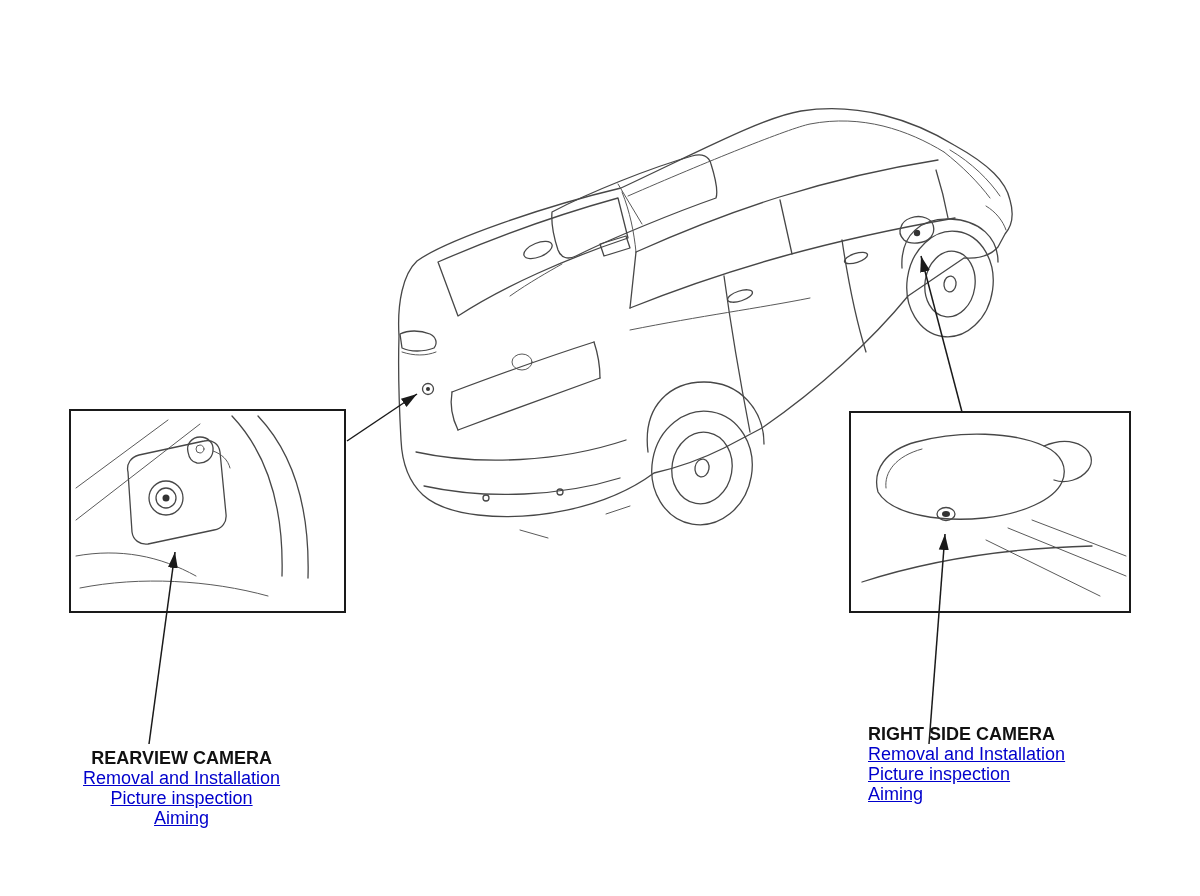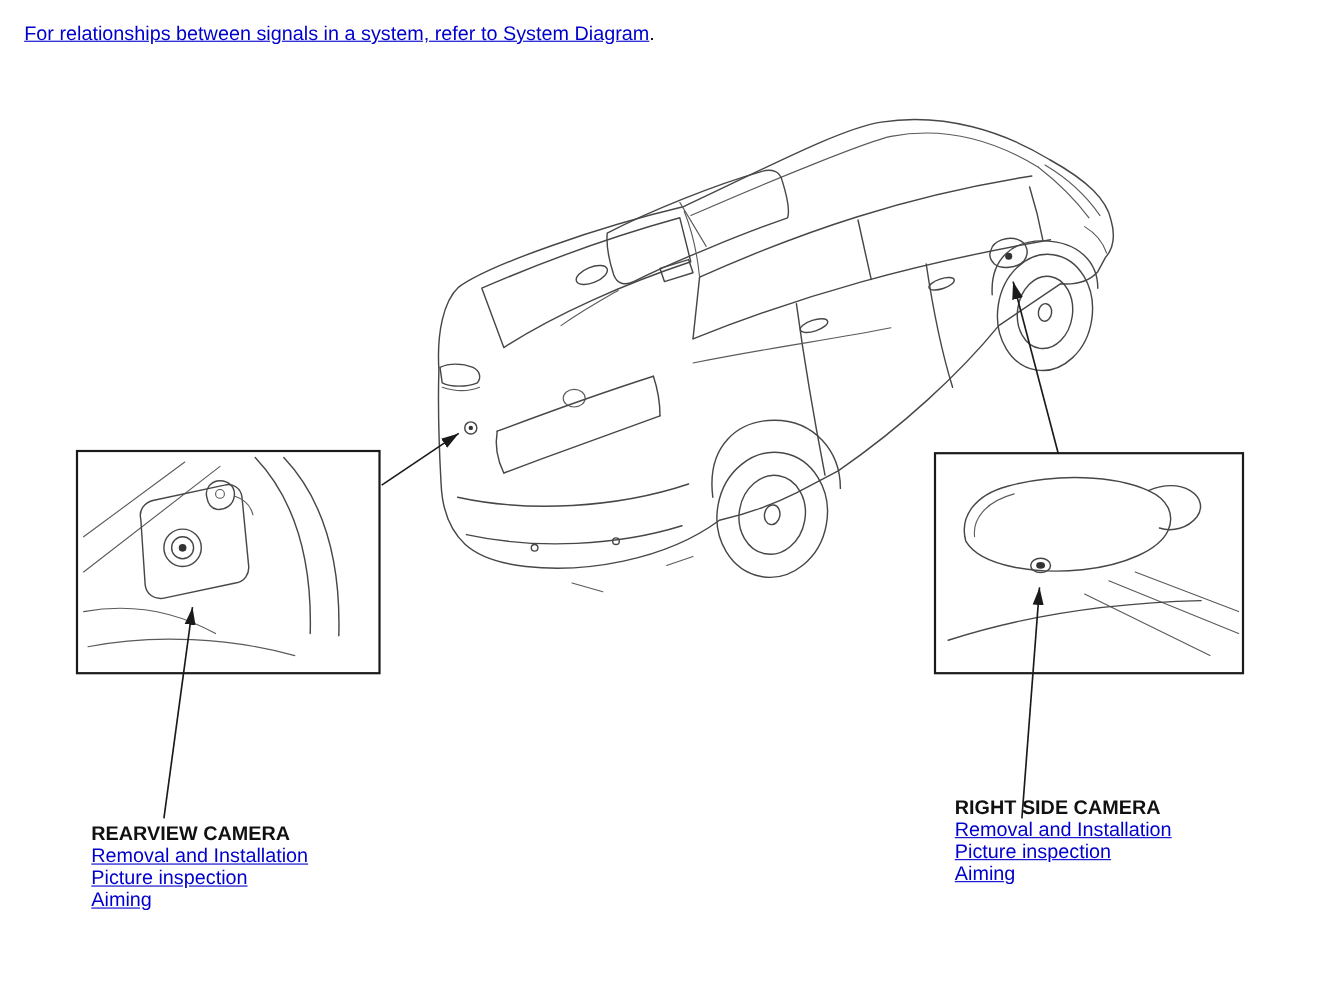--- a/index.html
+++ b/index.html
@@ -27,21 +27,20 @@
   .thin{stroke-width:1;stroke:#5a5a5a;}
   .box{fill:#ffffff;stroke:#1a1a1a;stroke-width:2;}
   .arrow{stroke:#1a1a1a;stroke-width:1.5;fill:none;}
   .fill-dark{fill:#333333;stroke:none;}
 </style>
 </head>
 <body>
 
 <div class="page">
 
-  <p class="intro"><a href="#" class="doc-link">For relationships between signals in a system, refer to System Diagram</a><span>.</span></p>
 
   <svg class="art" width="1200" height="896" viewBox="0 0 1200 896">
     <defs>
       <marker id="ah" markerUnits="userSpaceOnUse" markerWidth="18" markerHeight="14" refX="16" refY="7" orient="auto">
         <path d="M0,2 L16,7 L0,12 Z" fill="#1a1a1a"></path>
       </marker>
     </defs>
 
     <g class="car">
 
@@ -197,21 +196,21 @@
       <ellipse cx="946" cy="514" rx="9" ry="6.5"></ellipse>
       <ellipse class="fill-dark" cx="946" cy="514" rx="4" ry="3"></ellipse>
     </g>
 
     <line class="arrow" x1="347" y1="441" x2="417" y2="394" marker-end="url(#ah)"></line>
     <line class="arrow" x1="962" y1="412" x2="921" y2="256" marker-end="url(#ah)"></line>
     <line class="arrow" x1="149" y1="744" x2="175" y2="552" marker-end="url(#ah)"></line>
     <line class="arrow" x1="929" y1="744" x2="945" y2="534" marker-end="url(#ah)"></line>
   </svg>
 
-  <div class="label-block" style="left:83px; top:748px;">
+  <div class="label-block" style="left:83px; top:748px;text-align:center;">
     <div class="label-title">REARVIEW CAMERA</div>
     <a href="#" class="doc-link block-link">Removal and Installation</a>
     <a href="#" class="doc-link block-link">Picture inspection</a>
     <a href="#" class="doc-link block-link">Aiming</a>
   </div>
 
   <div class="label-block" style="left:868px; top:724px;">
     <div class="label-title">RIGHT SIDE CAMERA</div>
     <a href="#" class="doc-link block-link">Removal and Installation</a>
     <a href="#" class="doc-link block-link">Picture inspection</a>

